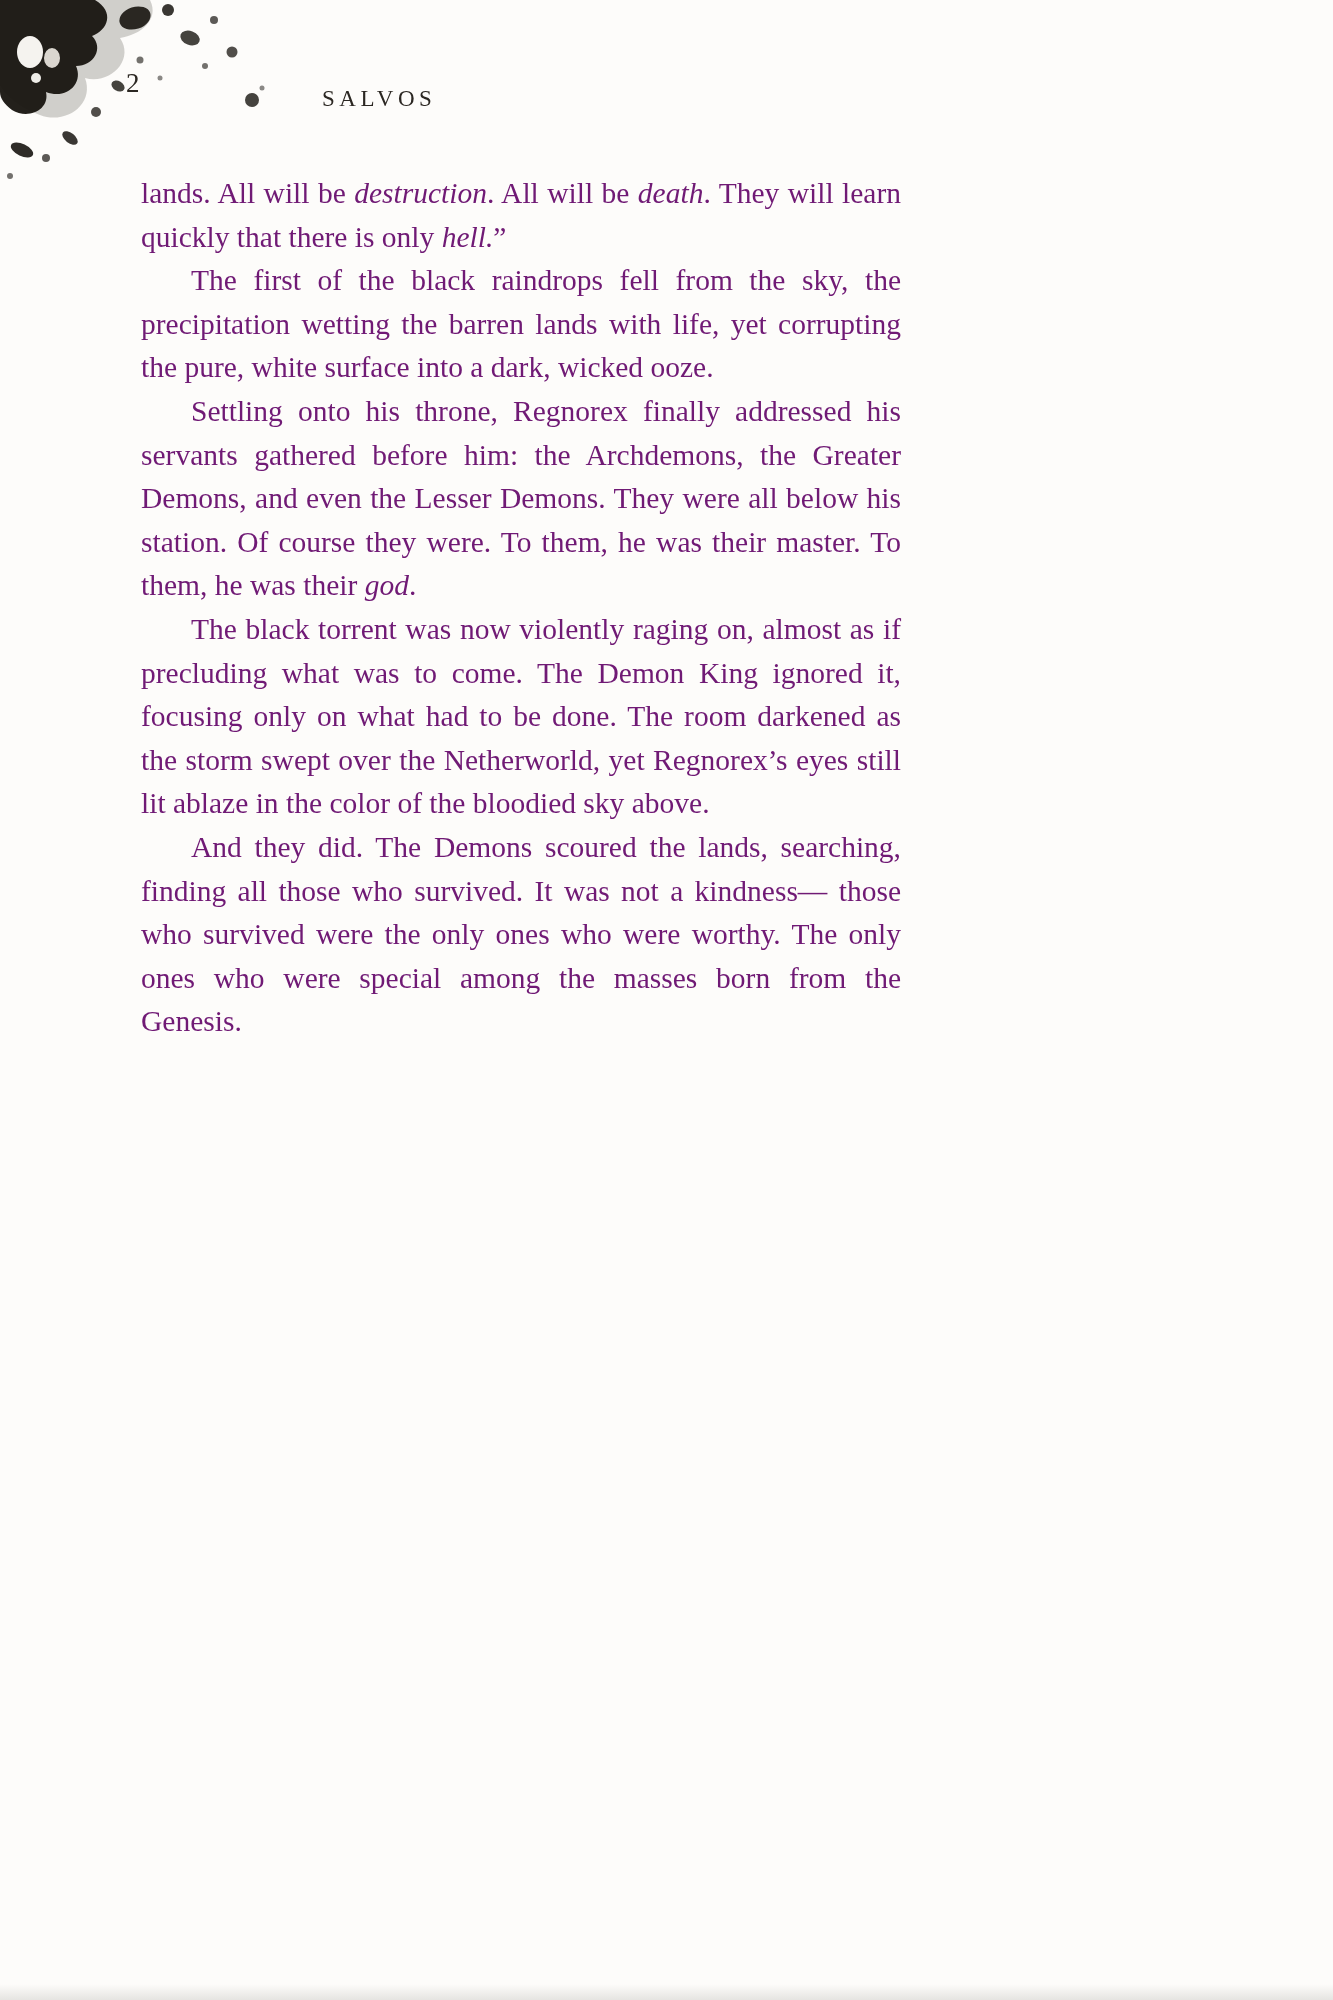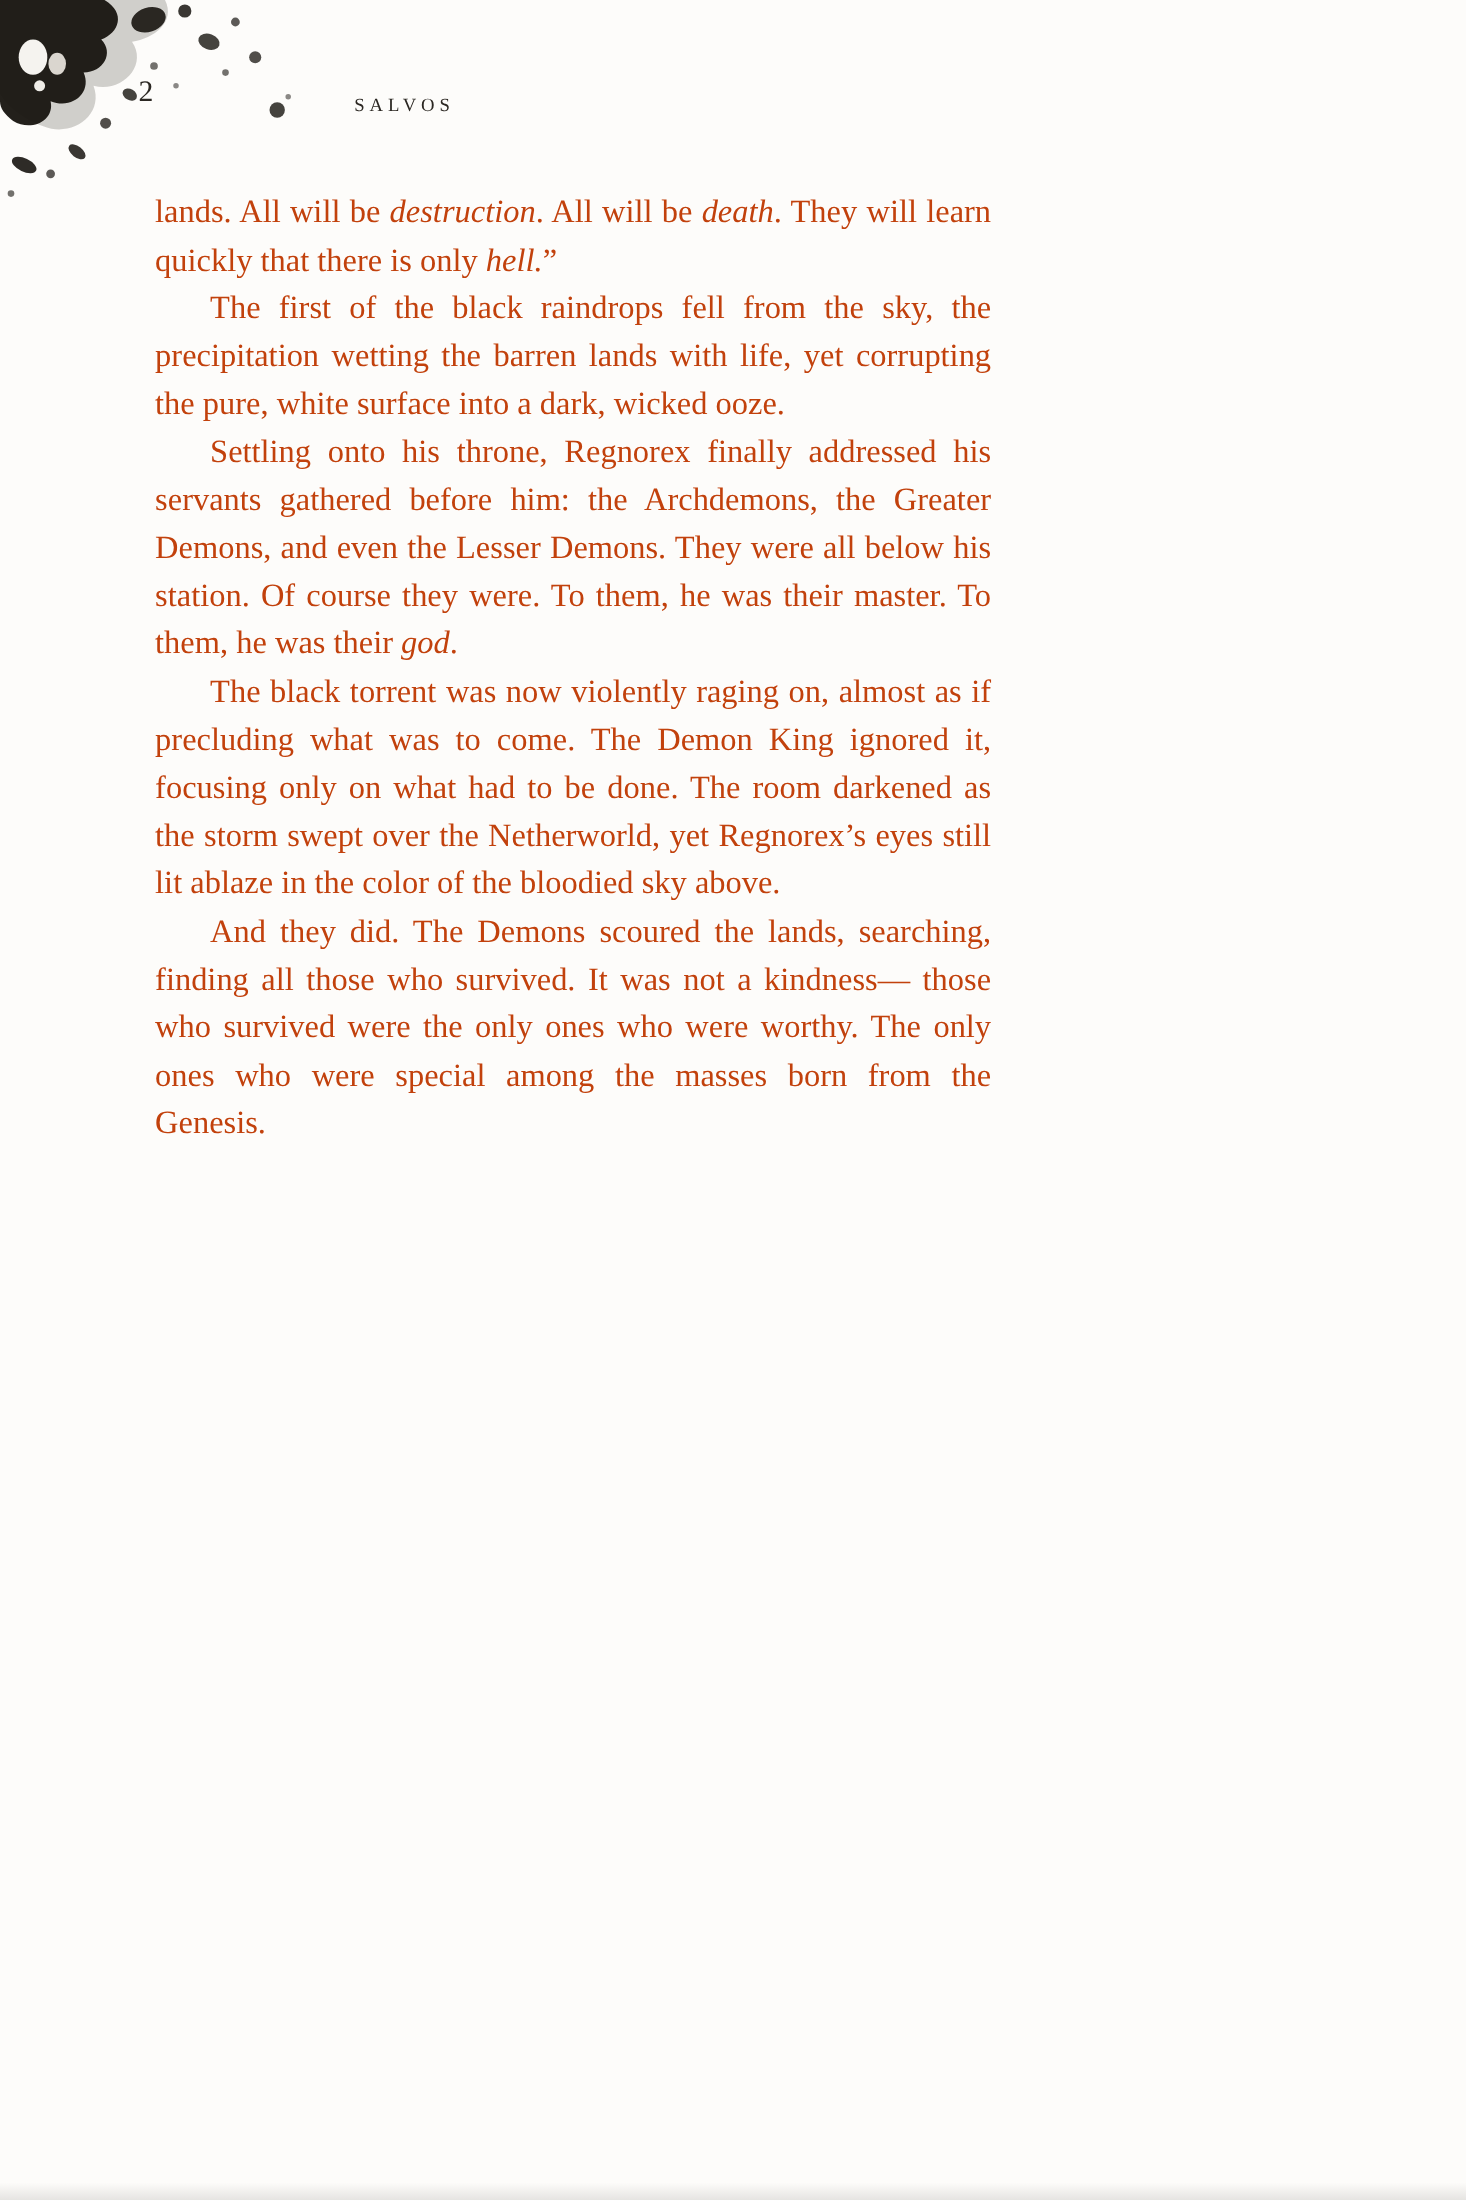--- a/index.html
+++ b/index.html
@@ -23,32 +23,32 @@
     position: absolute;
     top: 68px;
     left: 126px;
     font-size: 27px;
     color: #2b2722;
   }
   .running-head {
     position: absolute;
     top: 86px;
     left: 322px;
-    font-size: 17px;
+    font-size: 23px;
     letter-spacing: 4.5px;
     color: #2b2722;
   }
   .body-text {
     position: absolute;
     left: 141px;
     top: 172px;
     width: 760px;
     font-size: 29.5px;
     line-height: 43.6px;
-    color: #c2410c;
+    color: #701a75;
     text-align: justify;
   }
   .body-text p {
     margin: 0;
   }
   .body-text p.indent {
     text-indent: 50px;
   }
   .italic { font-style: italic; }
   .bold { font-weight: bold; }

